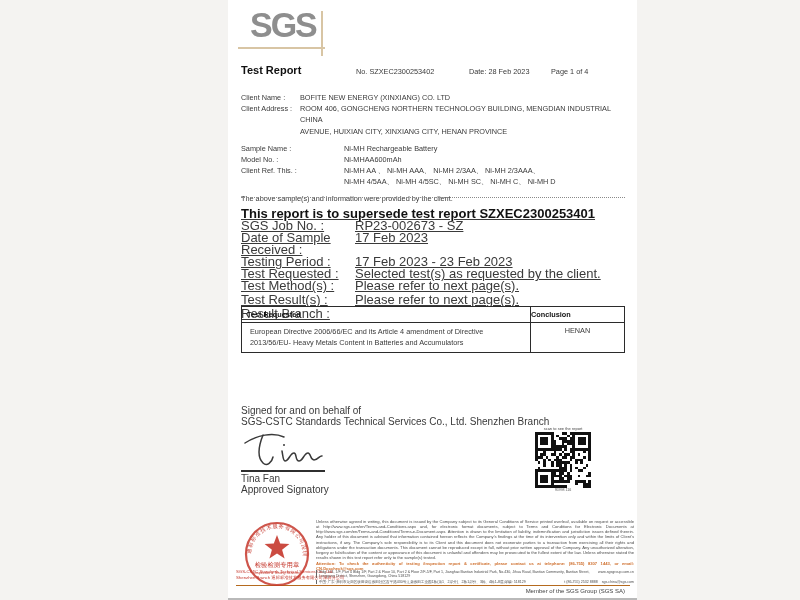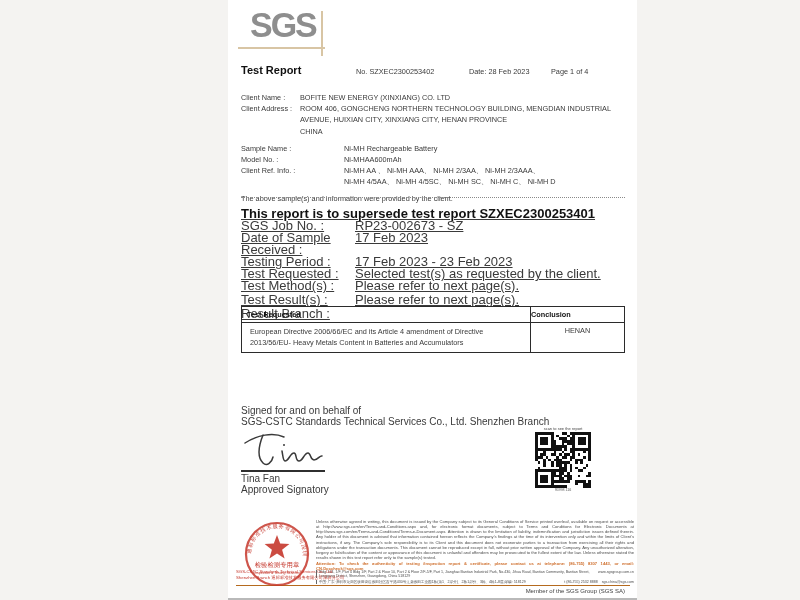--- a/index.html
+++ b/index.html
@@ -97,35 +97,35 @@
 
   <div class="client">
     <div class="crow">
       <span class="lbl">Client Name :</span>
       <span class="val">BOFITE NEW ENERGY (XINXIANG) CO. LTD</span>
     </div>
     <div class="crow">
       <span class="lbl">Client Address :</span>
       <span class="val">
         <span style="display:block">ROOM 406, GONGCHENG NORTHERN TECHNOLOGY BUILDING, MENGDIAN INDUSTRIAL</span>
+        <span style="display:block">CHINA</span>
         <span style="display:block">AVENUE, HUIXIAN CITY, XINXIANG CITY, HENAN PROVINCE</span>
-        <span style="display:block">CHINA</span>
       </span>
     </div>
     <div class="gap6"></div>
     <div class="srow">
       <span class="lbl">Sample Name :</span>
       <span class="val">Ni-MH Rechargeable Battery</span>
     </div>
     <div class="srow">
       <span class="lbl">Model No. :</span>
       <span class="val">Ni-MHAA600mAh</span>
     </div>
     <div class="srow">
-      <span class="lbl">Client Ref. Info. :</span>
+      <span class="lbl">Client Ref. This. :</span>
       <span class="val">
         <span style="display:block">Ni-MH AA 、 Ni-MH AAA、 Ni-MH 2/3AA、 Ni-MH 2/3AAA、</span>
         <span style="display:block">Ni-MH 4/5AA、 Ni-MH 4/5SC、 Ni-MH SC、 Ni-MH C、 Ni-MH D</span>
       </span>
     </div>
     <div class="note">The above sample(s) and information were provided by the client.</div>
   </div>
   <div class="dotline"></div>
 
   <div class="sup">

